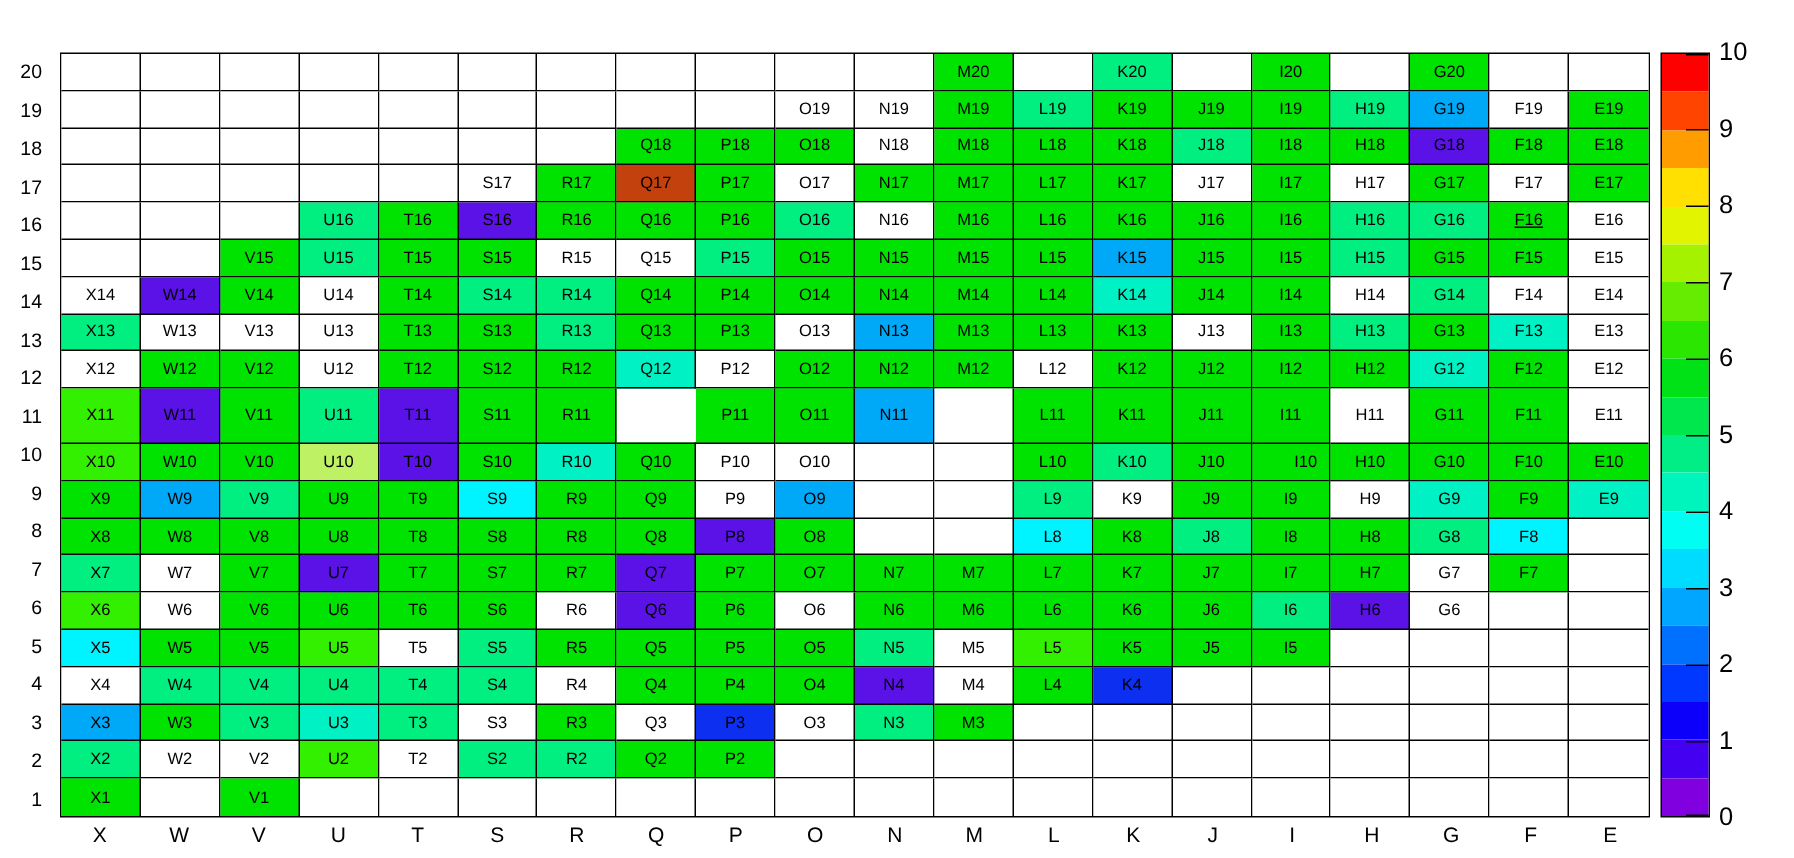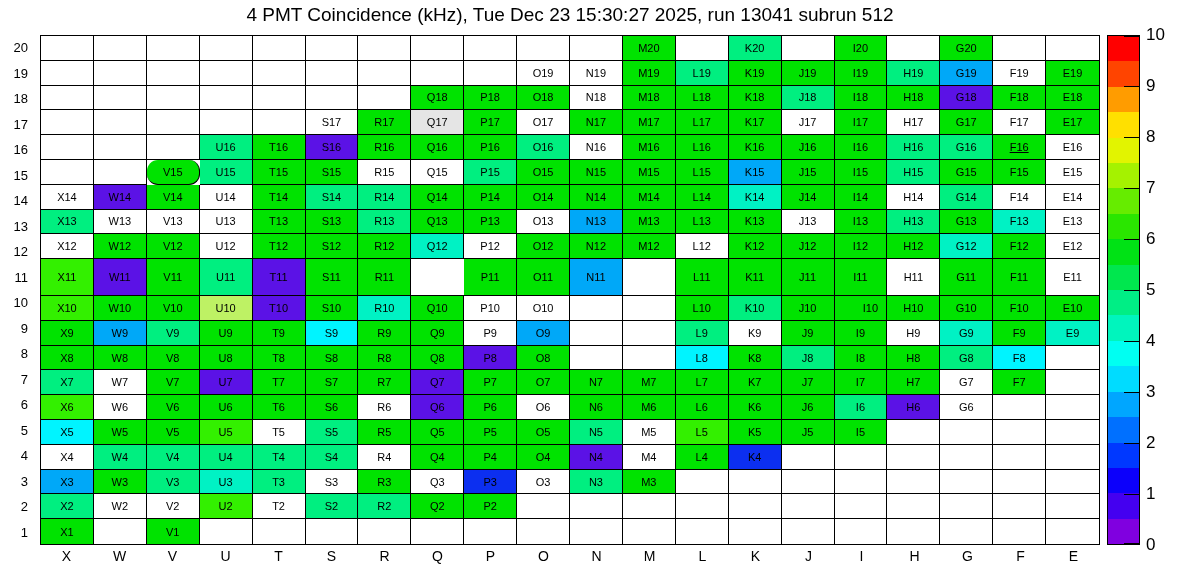--- a/index.html
+++ b/index.html
@@ -24,21 +24,20 @@
         border:1px solid #000;box-sizing:border-box;display:flex;flex-direction:column;}
   .cband{flex:1;}
   .ctick{position:absolute;width:15px;height:1px;background:#000;left:1124px;}
   .clab{position:absolute;left:1146px;width:40px;height:20px;line-height:20px;
         text-align:left;font-size:17px;color:#000;}
 </style>
 </head>
 <body>
 
 <div id="canvas">
-  <div class="title">4 PMT Coincidence (kHz), Tue Dec 23 15:30:27 2025, run 13041 subrun 512</div>
   <div class="yaxis">
       <div class="ylab" style="top: 0px;">20</div>
       <div class="ylab" style="top: 25.5px;">19</div>
       <div class="ylab" style="top: 51px;">18</div>
       <div class="ylab" style="top: 76.5px;">17</div>
       <div class="ylab" style="top: 102px;">16</div>
       <div class="ylab" style="top: 127.5px;">15</div>
       <div class="ylab" style="top: 153px;">14</div>
       <div class="ylab" style="top: 178.5px;">13</div>
       <div class="ylab" style="top: 204px;">12</div>
@@ -115,21 +114,21 @@
       <div class="cell" style="background: rgb(91, 18, 230);">G18</div>
       <div class="cell" style="background: rgb(0, 227, 0);">F18</div>
       <div class="cell" style="background: rgb(0, 227, 0);">E18</div>
       <div class="cell"></div>
       <div class="cell"></div>
       <div class="cell"></div>
       <div class="cell"></div>
       <div class="cell"></div>
       <div class="cell" style="background: rgb(255, 255, 255);">S17</div>
       <div class="cell" style="background: rgb(0, 227, 0);">R17</div>
-      <div class="cell" style="background: #e5e5e5;">Q17</div>
+      <div class="cell" style="background: #c2410c;">Q17</div>
       <div class="cell" style="background: rgb(0, 227, 0);">P17</div>
       <div class="cell" style="background: rgb(255, 255, 255);">O17</div>
       <div class="cell" style="background: rgb(0, 227, 0);">N17</div>
       <div class="cell" style="background: rgb(0, 227, 0);">M17</div>
       <div class="cell" style="background: rgb(0, 227, 0);">L17</div>
       <div class="cell" style="background: rgb(0, 227, 0);">K17</div>
       <div class="cell" style="background: rgb(255, 255, 255);">J17</div>
       <div class="cell" style="background: rgb(0, 227, 0);">I17</div>
       <div class="cell" style="background: rgb(255, 255, 255);">H17</div>
       <div class="cell" style="background: rgb(0, 227, 0);">G17</div>
@@ -150,21 +149,21 @@
       <div class="cell" style="background: rgb(0, 227, 0);">L16</div>
       <div class="cell" style="background: rgb(0, 227, 0);">K16</div>
       <div class="cell" style="background: rgb(0, 227, 0);">J16</div>
       <div class="cell" style="background: rgb(0, 227, 0);">I16</div>
       <div class="cell" style="background: rgb(0, 239, 128);">H16</div>
       <div class="cell" style="background: rgb(0, 239, 128);">G16</div>
       <div class="cell" style="background: rgb(0, 227, 0); text-decoration: underline;">F16</div>
       <div class="cell" style="background: rgb(255, 255, 255);">E16</div>
       <div class="cell"></div>
       <div class="cell"></div>
-      <div class="cell" style="background: rgb(0, 227, 0); border-radius: 11px;">V15</div>
+      <div class="cell" style="background: rgb(0, 227, 0);">V15</div>
       <div class="cell" style="background: rgb(0, 239, 128);">U15</div>
       <div class="cell" style="background: rgb(0, 227, 0);">T15</div>
       <div class="cell" style="background: rgb(0, 227, 0);">S15</div>
       <div class="cell" style="background: rgb(255, 255, 255);">R15</div>
       <div class="cell" style="background: rgb(255, 255, 255);">Q15</div>
       <div class="cell" style="background: rgb(0, 239, 128);">P15</div>
       <div class="cell" style="background: rgb(0, 227, 0);">O15</div>
       <div class="cell" style="background: rgb(0, 227, 0);">N15</div>
       <div class="cell" style="background: rgb(0, 227, 0);">M15</div>
       <div class="cell" style="background: rgb(0, 227, 0);">L15</div>

